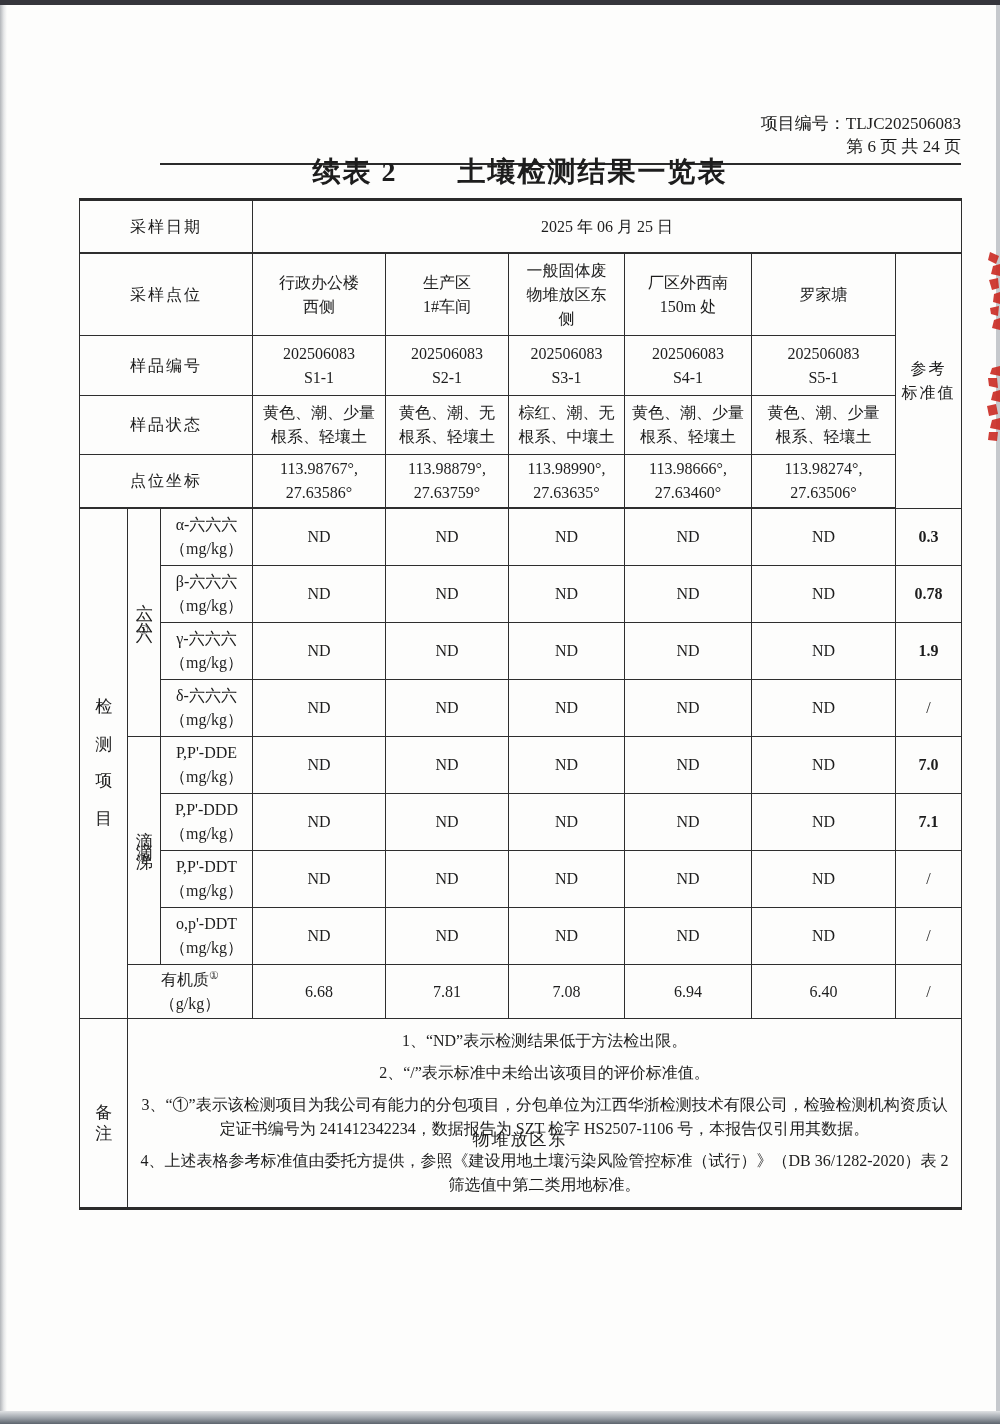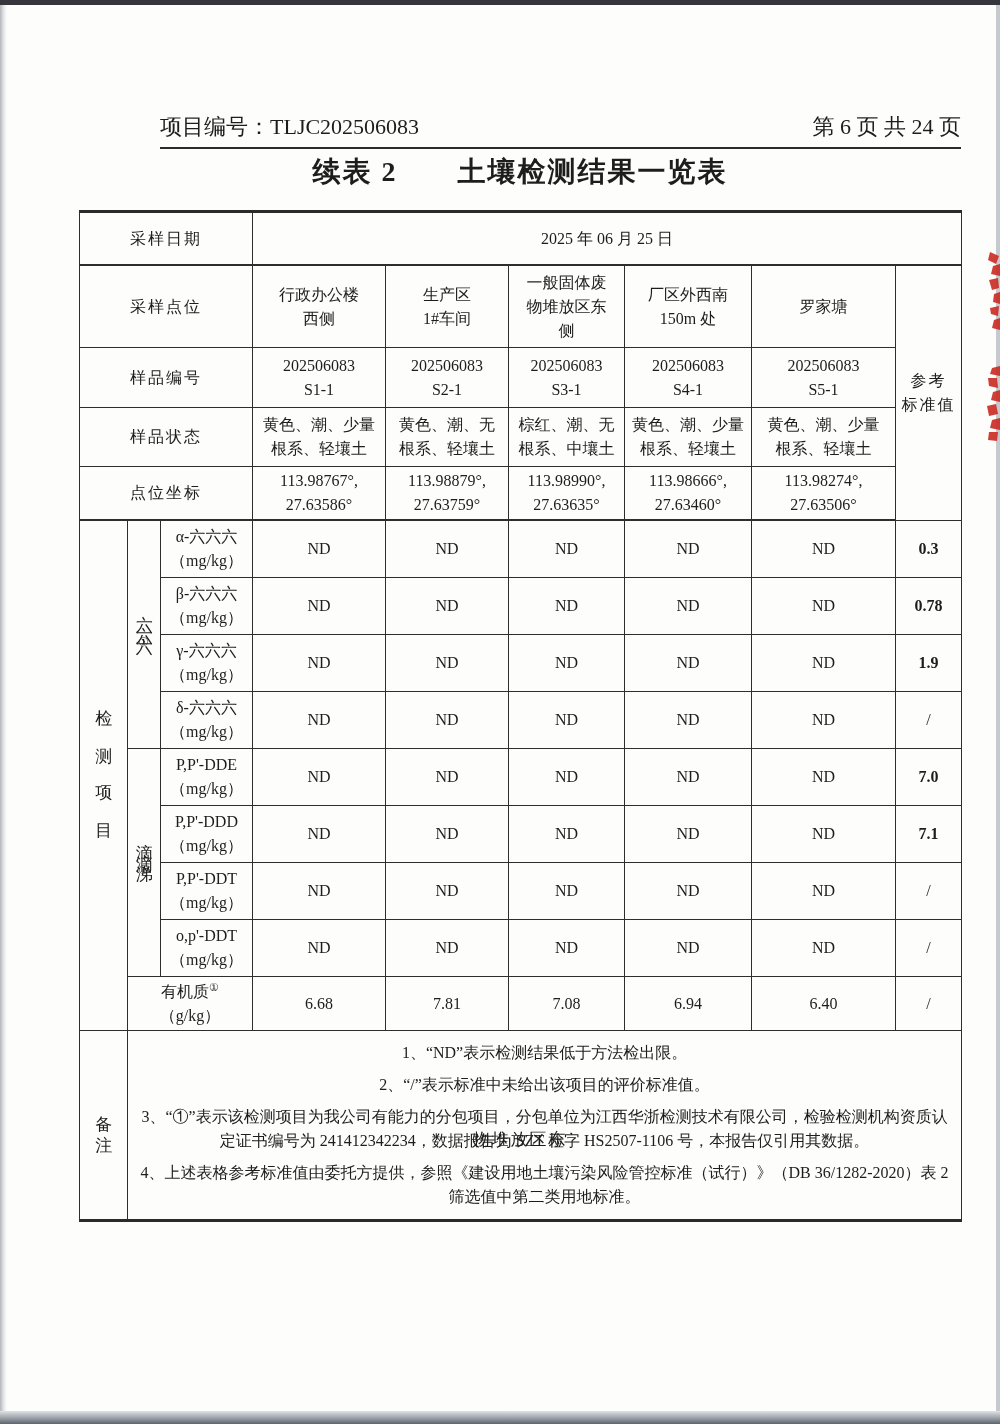--- a/index.html
+++ b/index.html
@@ -8,25 +8,25 @@
   
   .scan-top{position:absolute;top:0;left:0;right:0;height:5px;background:#36363c;}
   .scan-left{position:absolute;top:5px;bottom:13px;left:0;width:7px;
              background:linear-gradient(to right,#b3b6ba,#e6e7e8 55%,#fdfdfc);}
   .scan-right{position:absolute;top:5px;bottom:13px;right:0;width:4px;background:#c6c9cd;}
   .scan-bottom{position:absolute;bottom:0;left:0;right:0;height:13px;
                background:linear-gradient(#e0e2e4,#9aa0a7 55%,#5d646d);}
   
   .doc-header{position:absolute;left:160px;top:112px;width:801px;display:flex;
               justify-content:space-between;align-items:flex-end;
-              border-bottom:2px solid #2b2b2b;padding-bottom:5px;font-size:22px;}
+              border-bottom:2px solid #2b2b2b;padding-bottom:5px;font-size:17px;flex-direction:column;}
   .doc-title{position:absolute;left:79px;top:153px;width:882px;text-align:center;
              font-size:28px;font-weight:bold;letter-spacing:2px;}
   
-  table.main{position:absolute;left:79px;top:210px;width:882px;border-collapse:collapse;
+  table.main{position:absolute;left:79px;top:198px;width:882px;border-collapse:collapse;
              table-layout:fixed;border-top:3px solid #2b2b2b;border-bottom:3px solid #2b2b2b;}
   table.main td{border:1px solid #2e2e2e;text-align:center;vertical-align:middle;
                 font-size:16px;line-height:1.5;padding:2px 3px;overflow:hidden;}
   .lbl{font-size:17px;letter-spacing:2px;}
   .pre{white-space:pre-line;}
   .b{font-weight:bold;}
   .blk{display:block;text-align:center;}
   .vert{writing-mode:vertical-lr;text-orientation:upright;display:inline-block;}
   .sect-label{letter-spacing:38px;font-size:17px;}
   .group-label{letter-spacing:11px;font-size:17px;}

